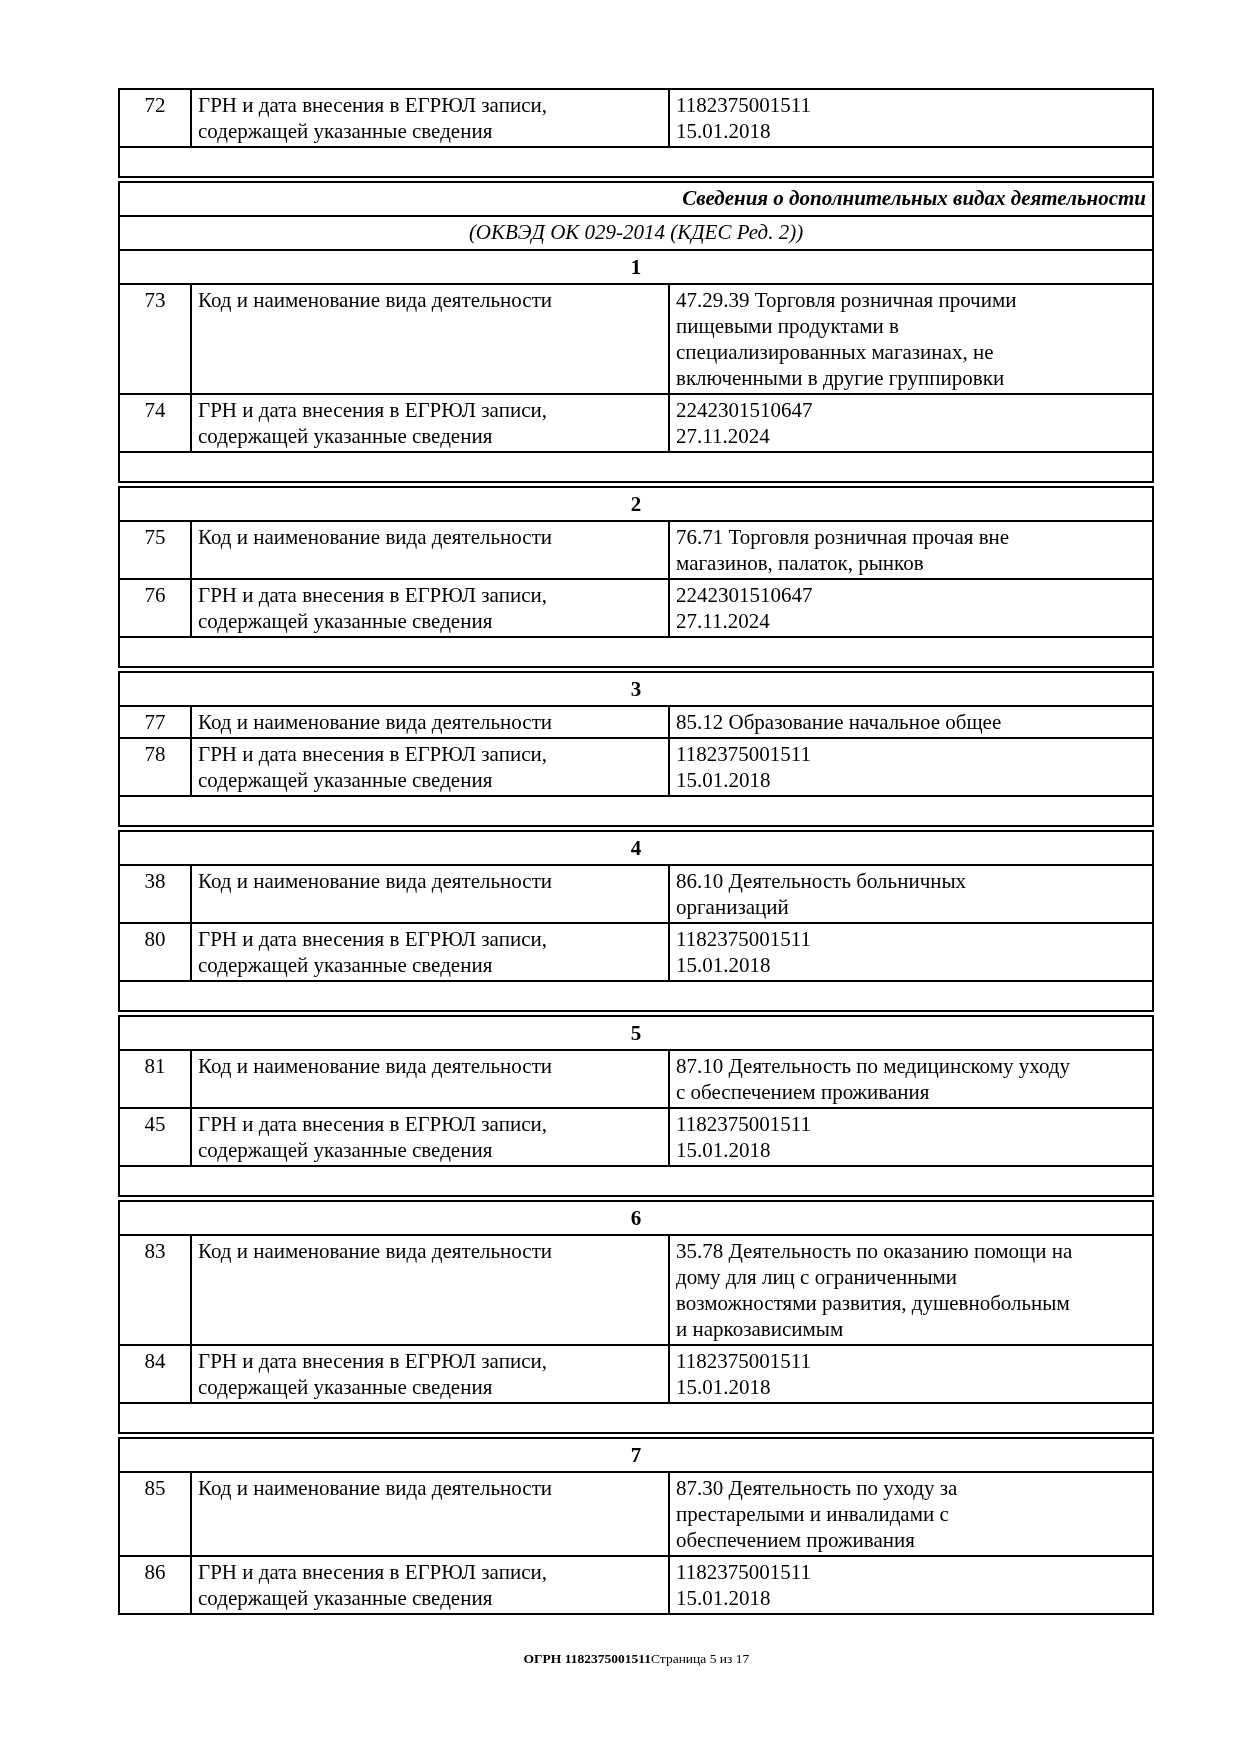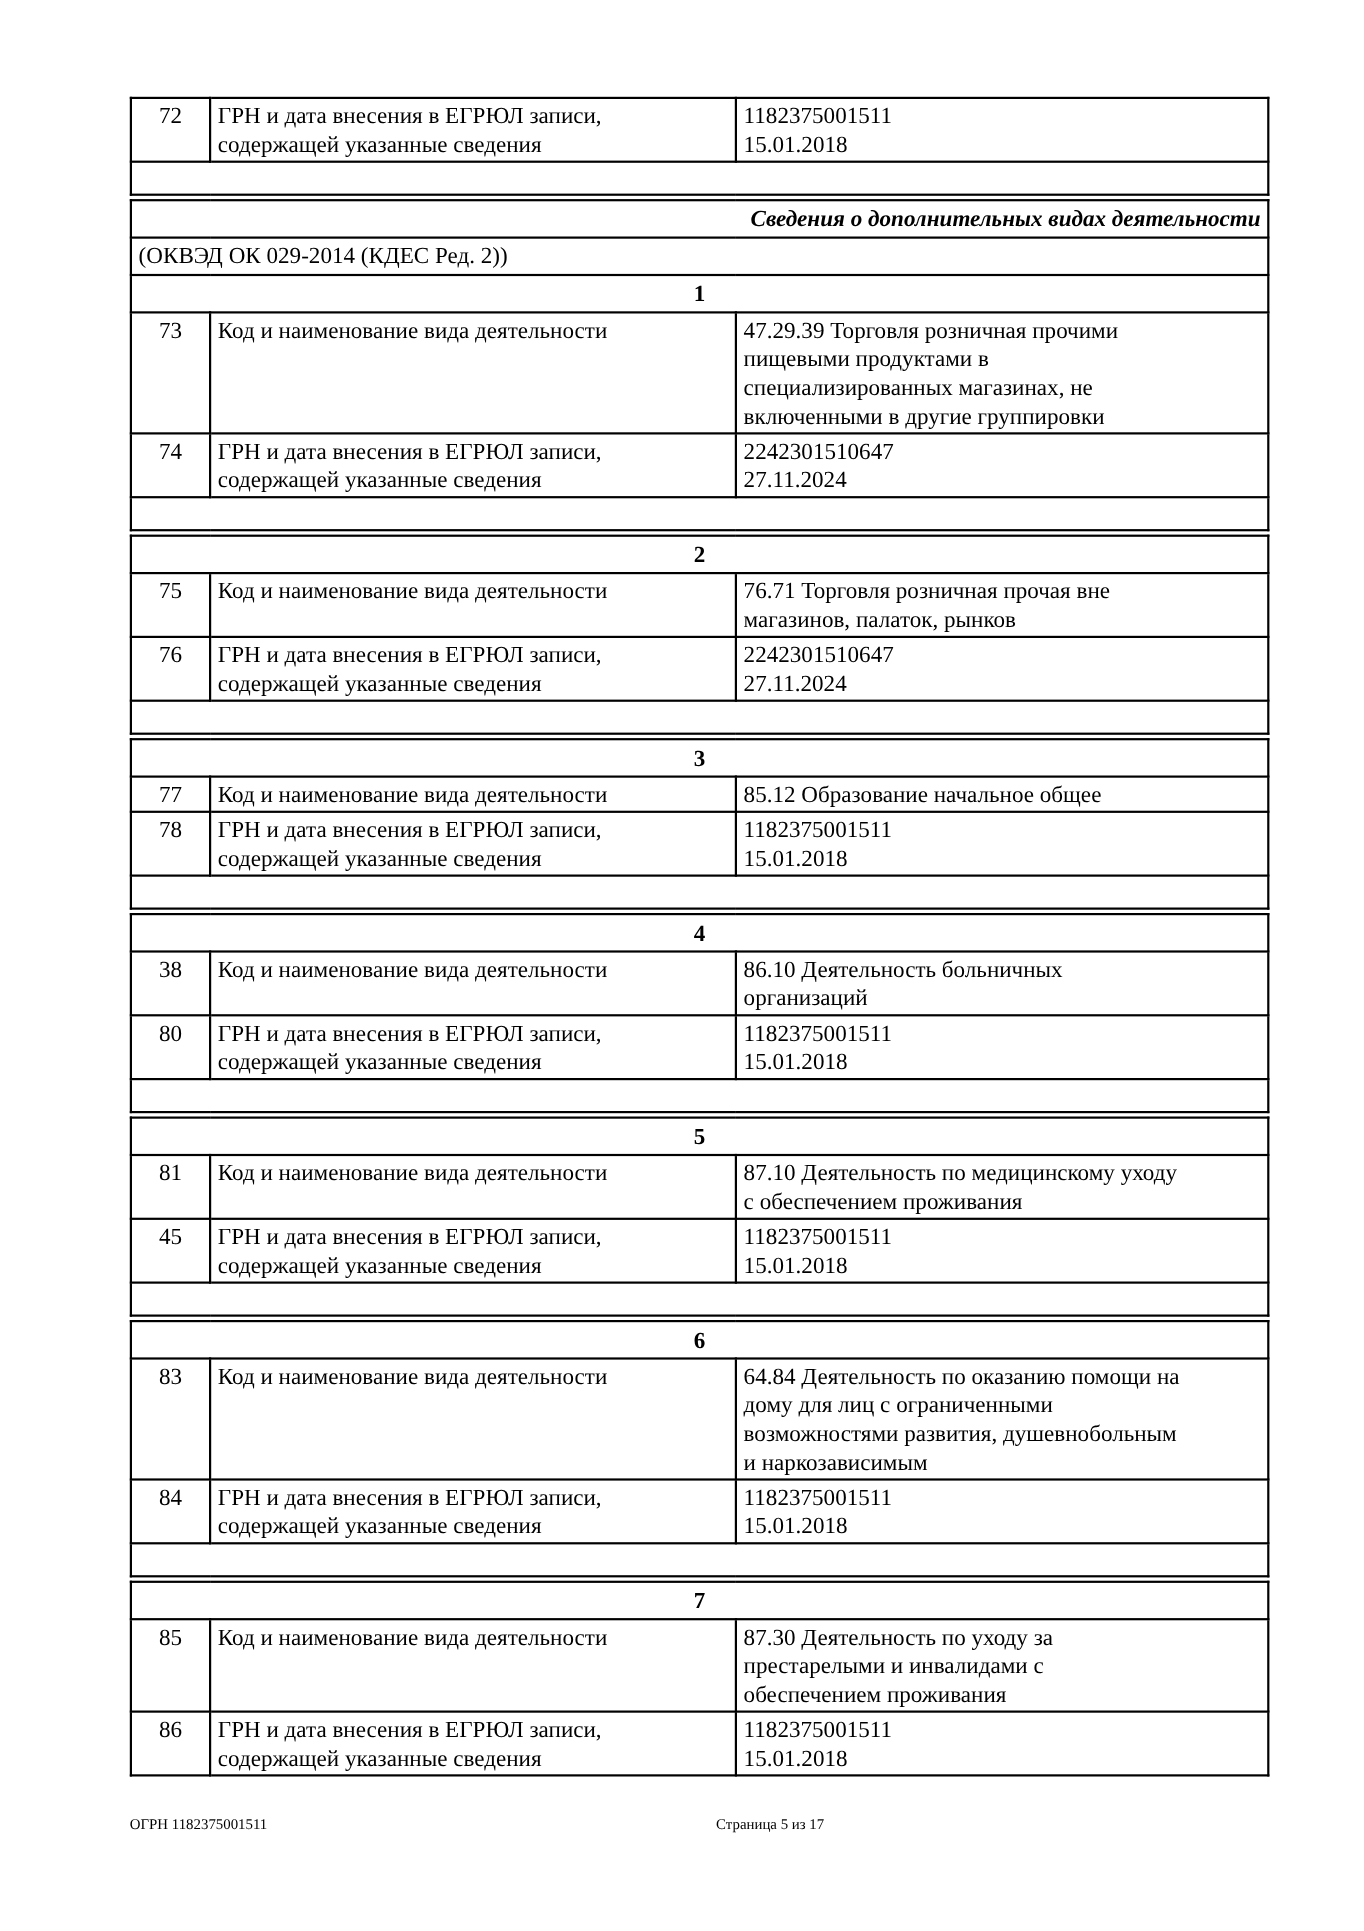--- a/index.html
+++ b/index.html
@@ -43,20 +43,22 @@
     padding: 2px 2px;
   }
   tr.row-title td {
     text-align: right;
     font-weight: bold;
     font-style: italic;
     height: 28px;
     padding-left: 48px;
   }
   tr.row-subtitle td {
+    text-align: center;
+    font-style: italic;
     height: 28px;
   }
   tr.row-secnum td {
     text-align: center;
     font-weight: bold;
     height: 30px;
     line-height: 30px;
     padding: 1px 2px;
   }
   tr.row-spacer td {
@@ -68,21 +70,21 @@
     left: 118px;
     right: 56px;
     top: 1650px;
     display: flex;
     justify-content: space-between;
     align-items: flex-end;
     font-size: 13.5px;
     line-height: 17px;
   }
   .footer .f-left  { flex: 1; text-align: left; }
-  .footer .f-center{ flex: 1; text-align: left; }
+  .footer .f-center{ flex: 1; text-align: right; font-weight: bold; }
   .footer .f-right { flex: 1; text-align: left; }
 </style>
 </head>
 <body>
 
 <div class="page-content">
 
   <table class="blk">
     <colgroup>
         <col class="c1">
@@ -261,21 +263,21 @@
         <col class="c2">
         <col class="c3">
       </colgroup>
     <tbody>
         <tr class="row-secnum">
       <td colspan="3">6</td>
     </tr>
     <tr>
       <td class="cell-num">83</td>
       <td>Код и наименование вида деятельности</td>
-      <td>64.84 Деятельность по оказанию помощи на
+      <td>35.78 Деятельность по оказанию помощи на
 дому для лиц с ограниченными
 возможностями развития, душевнобольным
 и наркозависимым</td>
     </tr>
     <tr>
       <td class="cell-num">84</td>
       <td>ГРН и дата внесения в ЕГРЮЛ записи,
 содержащей указанные сведения</td>
       <td>1182375001511
 15.01.2018</td>

